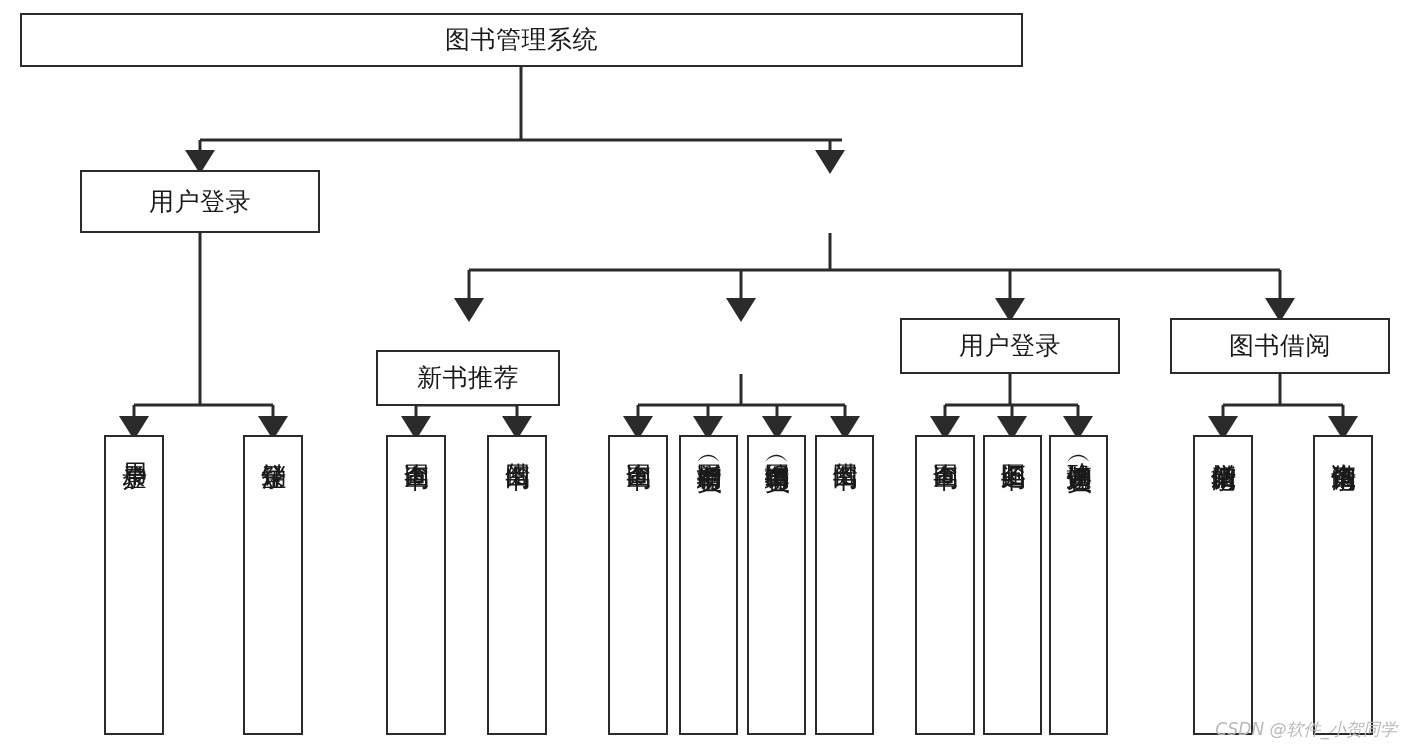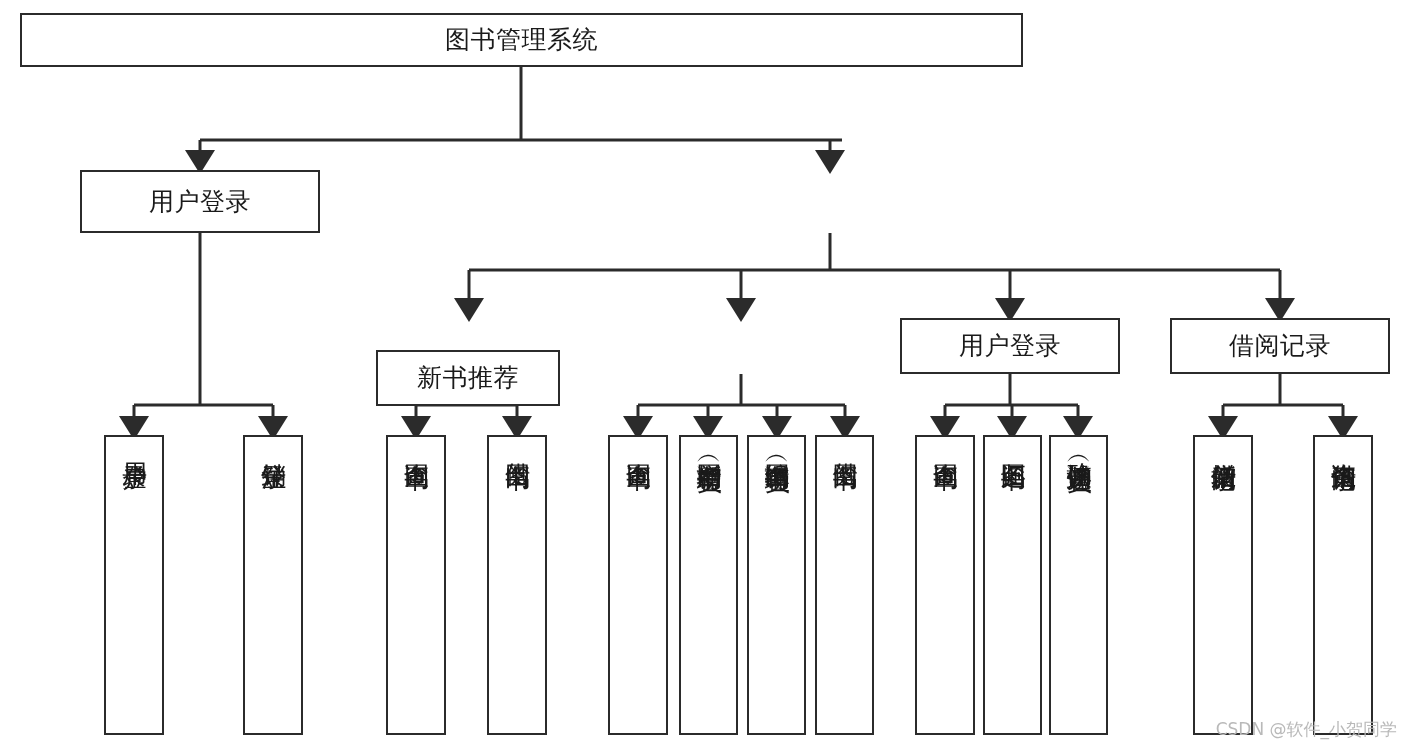--- a/index.html
+++ b/index.html
@@ -68,20 +68,21 @@
   }
   #watermark {
     position: absolute;
     right: 8px;
     bottom: 6px;
     font-size: 17px;
     color: #b9b9b9;
     z-index: 5;
     white-space: nowrap;
     user-select: none;
+    font-style: italic;
   }
 </style>
 </head>
 <body>
 
 <div id="diagram-root">
 
   <svg id="edge-layer" viewBox="0 0 1405 747" xmlns="http://www.w3.org/2000/svg">
     <defs>
       <marker id="arrow" markerWidth="10" markerHeight="10" refX="4" refY="5" orient="auto" markerUnits="strokeWidth">
@@ -140,21 +141,21 @@
     <span class="node-label">用户登录</span>
   </div>
 
   <div class="node h" style="left:376px; top:318px; width:184px; height:56px;margin-top:32px;">
     <span class="node-label">新书推荐</span>
   </div>
   <div class="node h" style="left:900px; top:318px; width:220px; height:56px;">
     <span class="node-label">用户登录</span>
   </div>
   <div class="node h" style="left:1170px; top:318px; width:220px; height:56px;">
-    <span class="node-label">借阅记录</span>
+    <span class="node-label">图书借阅</span>
   </div>
 
   <div class="node v" style="left:104px; top:435px; width:60px; height:300px;">
     <span class="node-label">用户登录</span>
   </div>
   <div class="node v" style="left:243px; top:435px; width:60px; height:300px;">
     <span class="node-label">注销登录</span>
   </div>
   <div class="node v" style="left:386px; top:435px; width:60px; height:300px;">
     <span class="node-label">查询图书</span>

